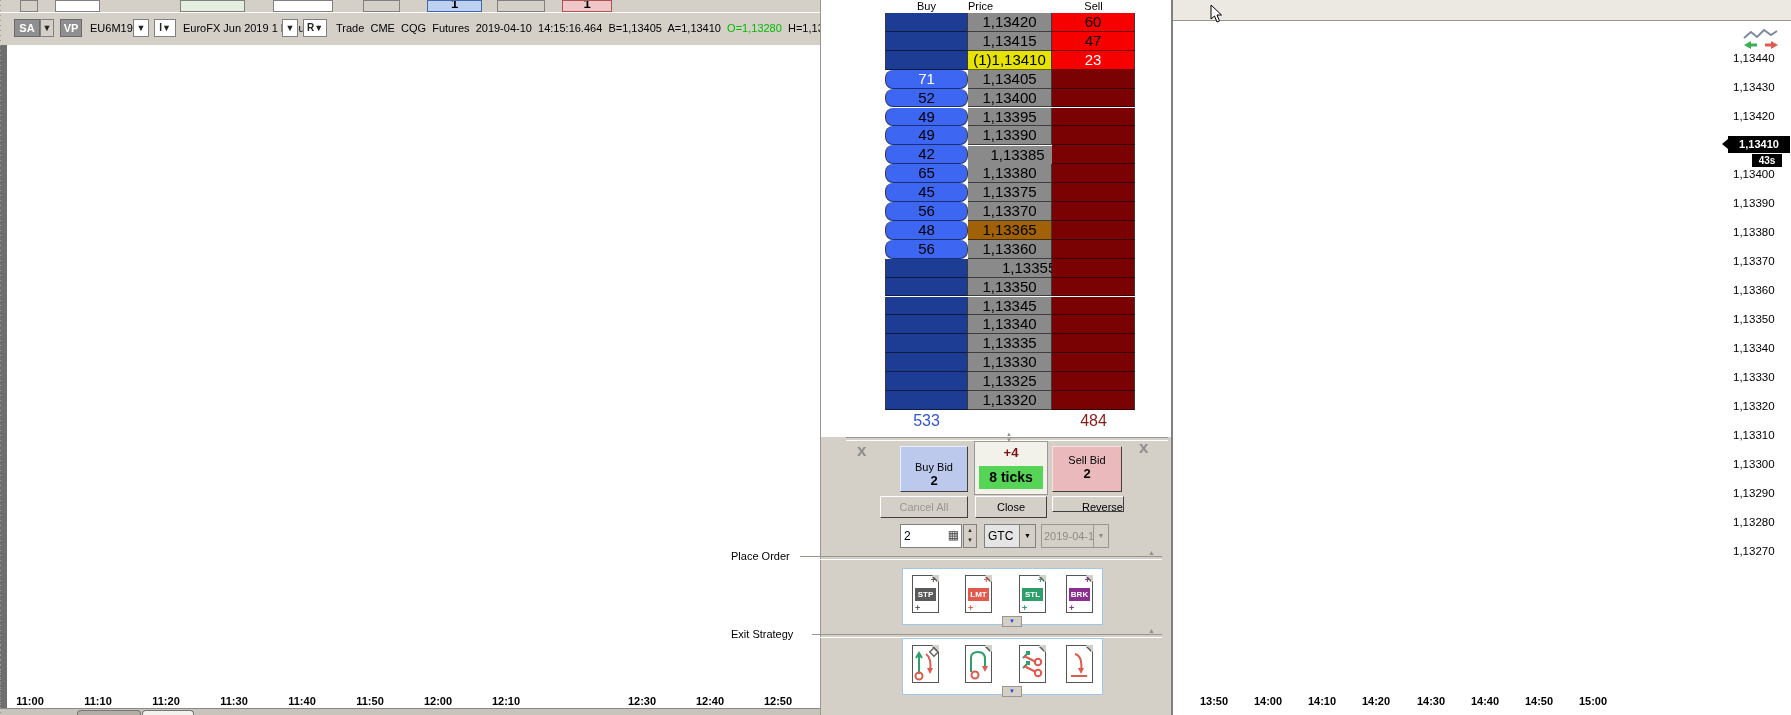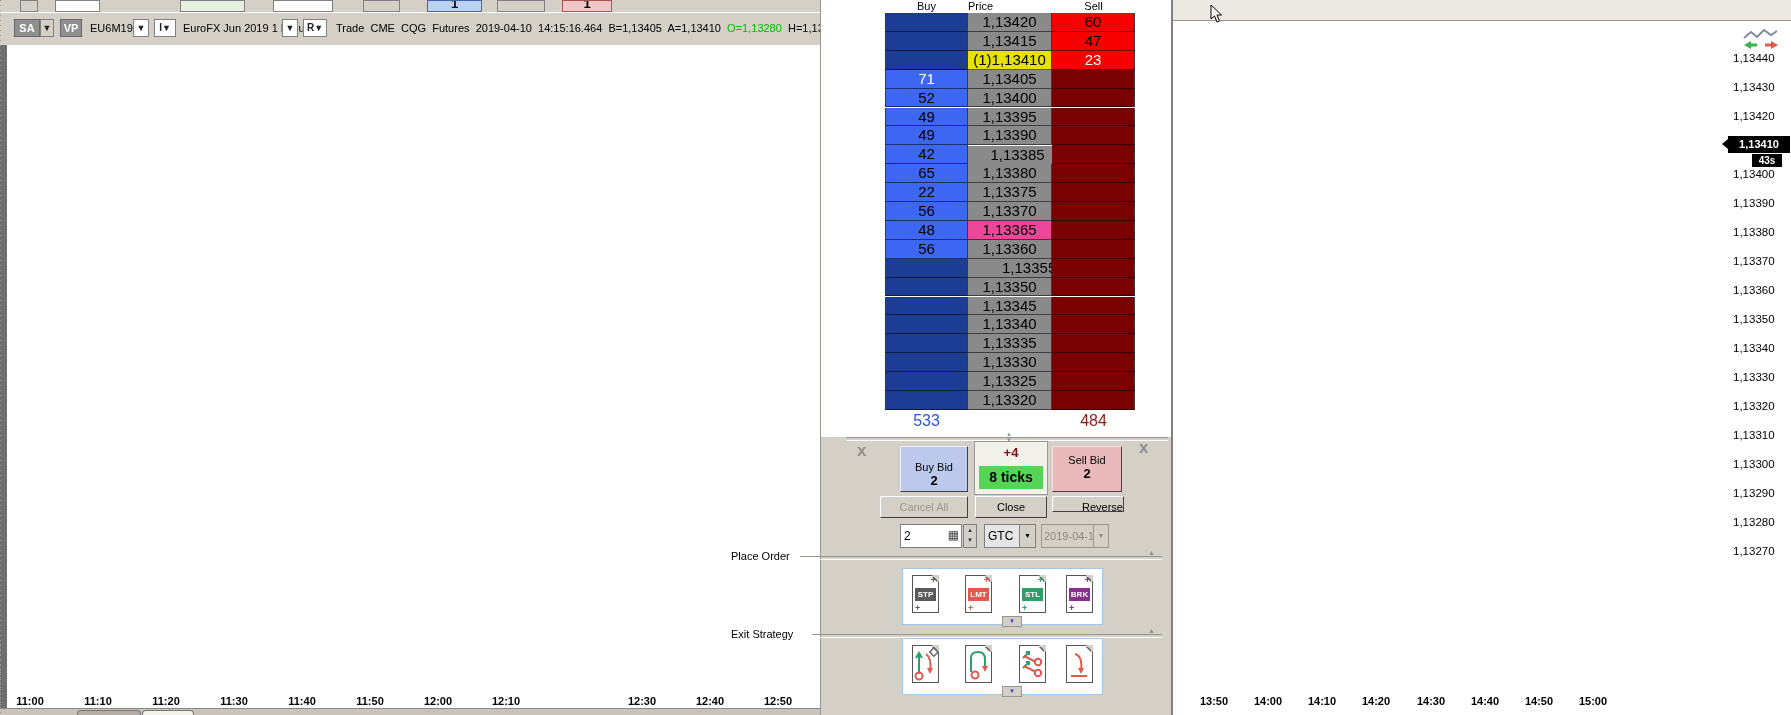--- a/index.html
+++ b/index.html
@@ -8,24 +8,24 @@
   .txt{white-space:nowrap;}
   
   .toolbar{left:0;top:12px;width:820px;height:33px;background:#d4d0c8;border-top:1px solid #fff;border-bottom:1px solid #9a968e;overflow:hidden;}
   .tbtn{position:absolute;top:6px;height:18px;box-sizing:border-box;border:1px solid #6a6a6a;background:#8f8f8f;color:#fff;font-size:11px;font-weight:bold;text-align:center;line-height:16px;}
   .tdrop{position:absolute;top:6px;height:18px;box-sizing:border-box;border:1px solid #808080;background:#d4d0c8;color:#222;font-size:9px;text-align:center;line-height:16px;}
   .tlabel{position:absolute;top:9px;font-size:11px;color:#000;}
   .cut{position:absolute;top:0;height:12px;box-sizing:border-box;border:1px solid #808080;background:#d4d0c8;overflow:hidden;}
   
   .cell{position:absolute;box-sizing:border-box;border-right:1px solid #3a3a3a;border-bottom:1px solid rgba(0,0,0,.55);font-size:15px;text-align:center;color:#000;}
   .bg-navy{background:#1d3c94;}
-  .bg-blue{background:#3d66f2;}
+  .bg-blue{background:#3d66f2;border-radius:8px;}
   .bg-gray{background:#8a8a8a;}
   .bg-yellow{background:#e6e300;}
-  .bg-whitep{background:#ec4899;}
+  .bg-whitep{background:#a16207;}
   .bg-red{background:#f60000;}
   .bg-maroon{background:#7a0202;}
   .fg-w{color:#fff;}
   .btn3d{position:absolute;box-sizing:border-box;background:#d4d0c8;border:1px solid #404040;border-top-color:#fff;border-left-color:#fff;font-size:11px;color:#000;text-align:center;}
   .grp{position:absolute;box-sizing:border-box;background:#fff;border:1px solid #9ec7e8;}
   .docicon{position:absolute;width:27px;height:38px;box-sizing:border-box;background:#fff;border:1px solid #555;}
   .docband{position:absolute;left:2px;top:12px;width:21px;height:13px;color:#fff;font-size:8px;font-weight:bold;text-align:center;line-height:13px;}
   .fold{position:absolute;right:-1px;top:-1px;width:0;height:0;border-left:7px solid transparent;border-top:7px solid #d4d0c8;}
   .fold2{position:absolute;right:-1px;top:-1px;width:0;height:0;border-left:7px solid transparent;border-top:7px solid #555;transform:translate(-1px,1px) scale(.8);}
   .xbtn{position:absolute;color:#8f8f8f;font-size:17px;font-weight:bold;line-height:14px;}
@@ -129,21 +129,21 @@
       <div class="cell bg-maroon" style="left: 1052px; top: 107.5px; width: 83px; height: 18.9px; line-height: 18.9px;"></div>
       <div class="cell bg-blue" style="left: 885px; top: 126.4px; width: 83px; height: 18.9px; line-height: 18.9px; border-left: 1px solid rgb(58, 58, 58);">49</div>
       <div class="cell bg-gray" style="left: 968px; top: 126.4px; width: 84px; height: 18.9px; line-height: 18.9px;">1,13390</div>
       <div class="cell bg-maroon" style="left: 1052px; top: 126.4px; width: 83px; height: 18.9px; line-height: 18.9px;"></div>
       <div class="cell bg-blue" style="left: 885px; top: 145.3px; width: 83px; height: 18.9px; line-height: 18.9px; border-left: 1px solid rgb(58, 58, 58);">42</div>
       <div class="cell bg-gray" style="left: 968px; top: 146px; width: 100px; height: 18.9px; line-height: 18.9px;">1,13385</div>
       <div class="cell bg-maroon" style="left: 1052px; top: 145.3px; width: 83px; height: 18.9px; line-height: 18.9px;"></div>
       <div class="cell bg-blue" style="left: 885px; top: 164.2px; width: 83px; height: 18.9px; line-height: 18.9px; border-left: 1px solid rgb(58, 58, 58);">65</div>
       <div class="cell bg-gray" style="left: 968px; top: 164.2px; width: 84px; height: 18.9px; line-height: 18.9px;">1,13380</div>
       <div class="cell bg-maroon" style="left: 1052px; top: 164.2px; width: 83px; height: 18.9px; line-height: 18.9px;"></div>
-      <div class="cell bg-blue" style="left: 885px; top: 183.1px; width: 83px; height: 18.9px; line-height: 18.9px; border-left: 1px solid rgb(58, 58, 58);">22</div>
+      <div class="cell bg-blue" style="left: 885px; top: 183.1px; width: 83px; height: 18.9px; line-height: 18.9px; border-left: 1px solid rgb(58, 58, 58);">45</div>
       <div class="cell bg-gray" style="left: 968px; top: 183.1px; width: 84px; height: 18.9px; line-height: 18.9px;">1,13375</div>
       <div class="cell bg-maroon" style="left: 1052px; top: 183.1px; width: 83px; height: 18.9px; line-height: 18.9px;"></div>
       <div class="cell bg-blue" style="left: 885px; top: 202px; width: 83px; height: 18.9px; line-height: 18.9px; border-left: 1px solid rgb(58, 58, 58);">56</div>
       <div class="cell bg-gray" style="left: 968px; top: 202px; width: 84px; height: 18.9px; line-height: 18.9px;">1,13370</div>
       <div class="cell bg-maroon" style="left: 1052px; top: 202px; width: 83px; height: 18.9px; line-height: 18.9px;"></div>
       <div class="cell bg-blue" style="left: 885px; top: 220.9px; width: 83px; height: 18.9px; line-height: 18.9px; border-left: 1px solid rgb(58, 58, 58);">48</div>
       <div class="cell bg-whitep" style="left: 968px; top: 220.9px; width: 84px; height: 18.9px; line-height: 18.9px;">1,13365</div>
       <div class="cell bg-maroon" style="left: 1052px; top: 220.9px; width: 83px; height: 18.9px; line-height: 18.9px;"></div>
       <div class="cell bg-blue" style="left: 885px; top: 239.8px; width: 83px; height: 18.9px; line-height: 18.9px; border-left: 1px solid rgb(58, 58, 58);">56</div>
       <div class="cell bg-gray" style="left: 968px; top: 239.8px; width: 84px; height: 18.9px; line-height: 18.9px;">1,13360</div>

